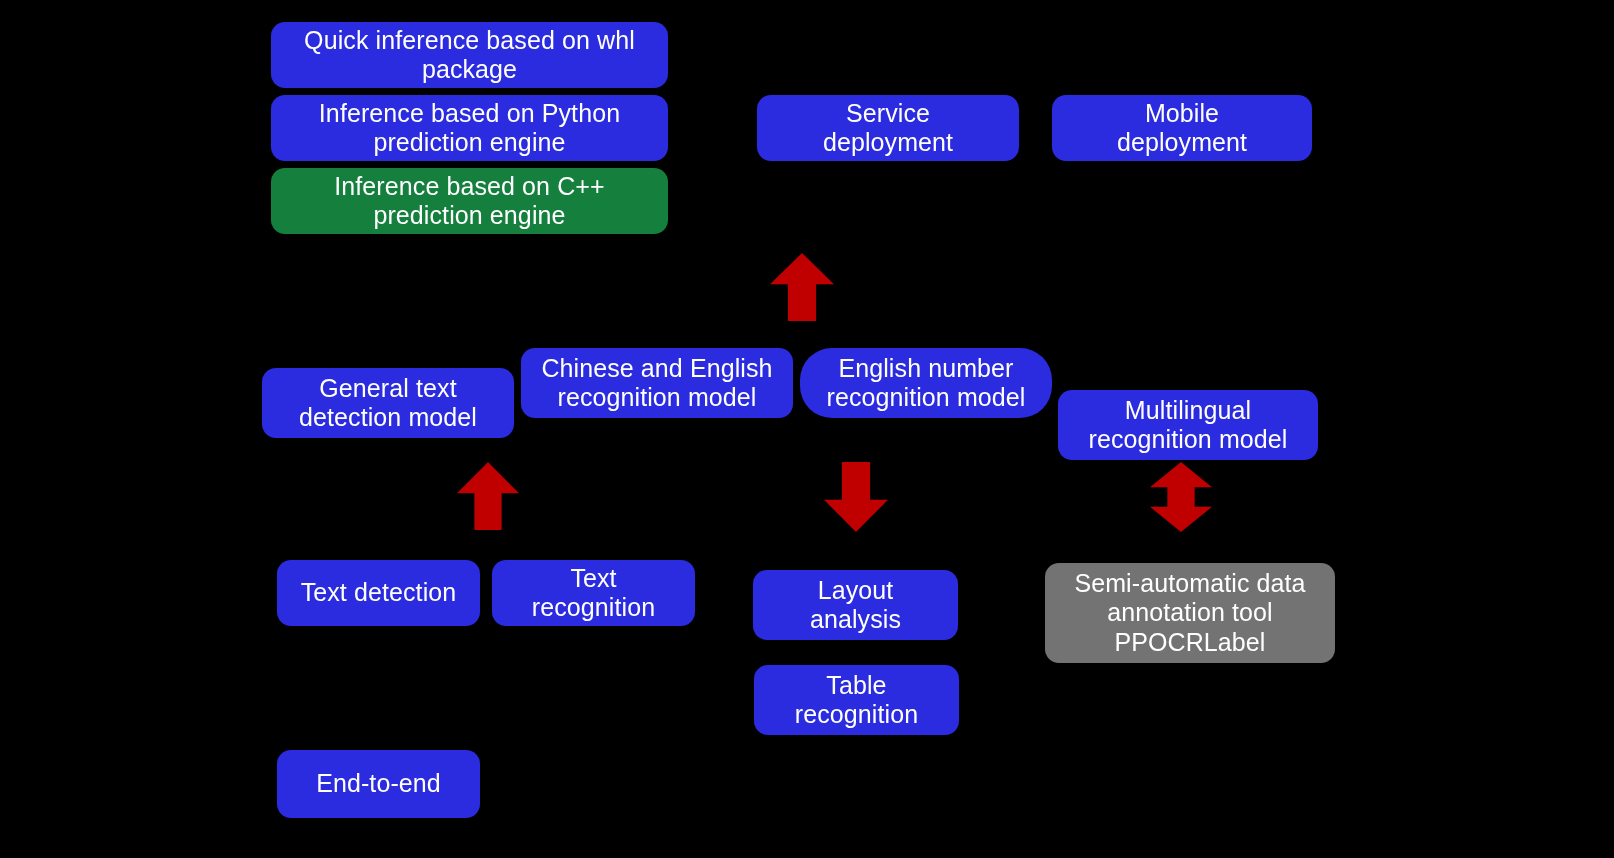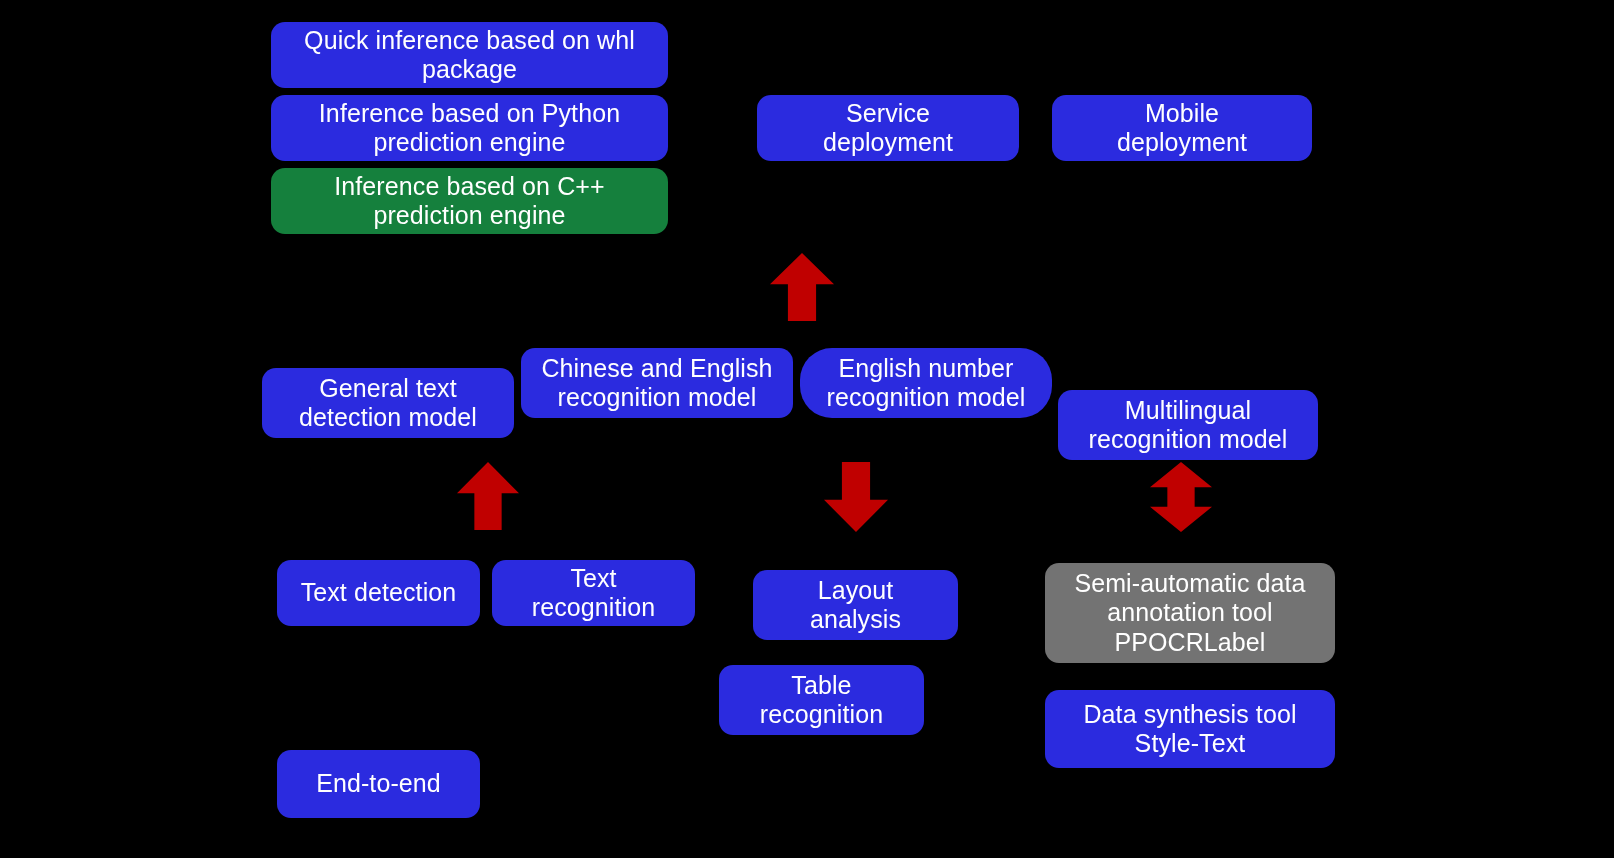--- a/index.html
+++ b/index.html
@@ -59,27 +59,25 @@
     <div class="node" style="left: 800px; top: 348px; width: 252px; height: 70px; background: rgb(43, 43, 223); color: rgb(255, 255, 255); border-radius: 32px;">English number
 recognition model</div>
     <div class="node" style="left: 1058px; top: 348px; width: 260px; height: 70px; background: rgb(43, 43, 223); color: rgb(255, 255, 255); margin-top: 42px;">Multilingual
 recognition model</div>
     <div class="node" style="left: 277px; top: 560px; width: 203px; height: 66px; background: rgb(43, 43, 223); color: rgb(255, 255, 255); text-align: right;">Text detection</div>
     <div class="node" style="left: 492px; top: 560px; width: 203px; height: 66px; background: rgb(43, 43, 223); color: rgb(255, 255, 255);">Text
 recognition</div>
     <div class="node" style="left: 277px; top: 750px; width: 203px; height: 68px; background: rgb(43, 43, 223); color: rgb(255, 255, 255);">End-to-end</div>
     <div class="node" style="left: 753px; top: 570px; width: 205px; height: 70px; background: rgb(43, 43, 223); color: rgb(255, 255, 255);">Layout
 analysis</div>
-    <div class="node" style="left: 719px; top: 665px; width: 205px; height: 70px; background: rgb(43, 43, 223); color: rgb(255, 255, 255);">Table
+    <div class="node" style="left: 754px; top: 665px; width: 205px; height: 70px; background: rgb(43, 43, 223); color: rgb(255, 255, 255);">Table
 recognition</div>
     <div class="node" style="left: 1045px; top: 563px; width: 290px; height: 100px; background: #737373; color: rgb(255, 255, 255);">Semi-automatic data
 annotation tool
 PPOCRLabel</div>
-    <div class="node" style="left: 1045px; top: 690px; width: 290px; height: 78px; background: rgb(43, 43, 223); color: rgb(255, 255, 255);">Data synthesis tool
-Style-Text</div>
     <div class="arrow" style="left: 770px; top: 253px; width: 64px; height: 68px;">
       <svg viewBox="0 0 64 68" xmlns="http://www.w3.org/2000/svg">
         <polygon points="32,0 64,31.28 46.08,31.28 46.08,68 17.92,68 17.92,31.28 0,31.28" fill="#C00000"></polygon>
       </svg>
     </div>
     <div class="arrow" style="left: 457px; top: 462px; width: 62px; height: 68px;">
       <svg viewBox="0 0 62 68" xmlns="http://www.w3.org/2000/svg">
         <polygon points="31,0 62,31.28 44.64,31.28 44.64,68 17.360000000000003,68 17.360000000000003,31.28 0,31.28" fill="#C00000"></polygon>
       </svg>
     </div>

